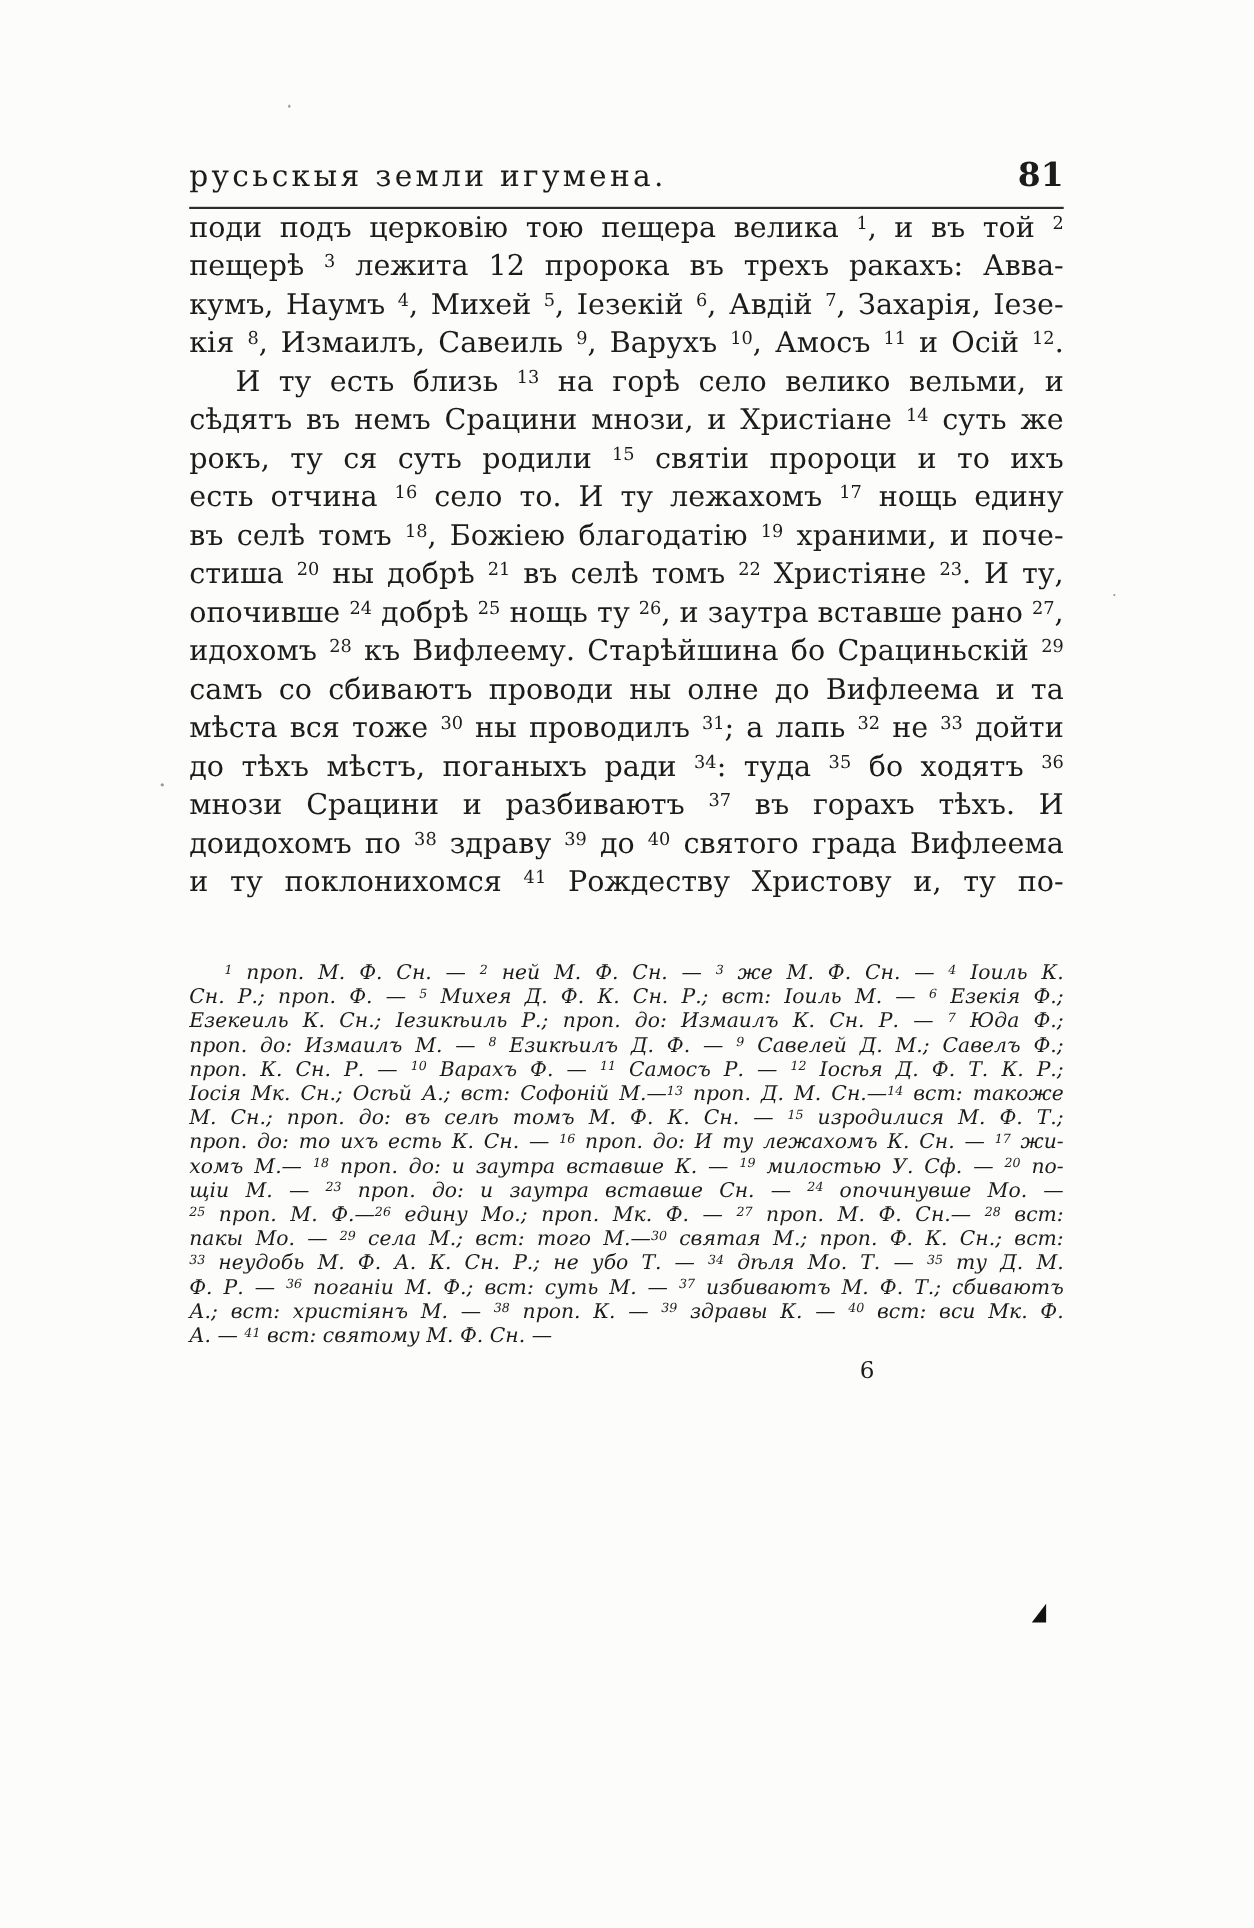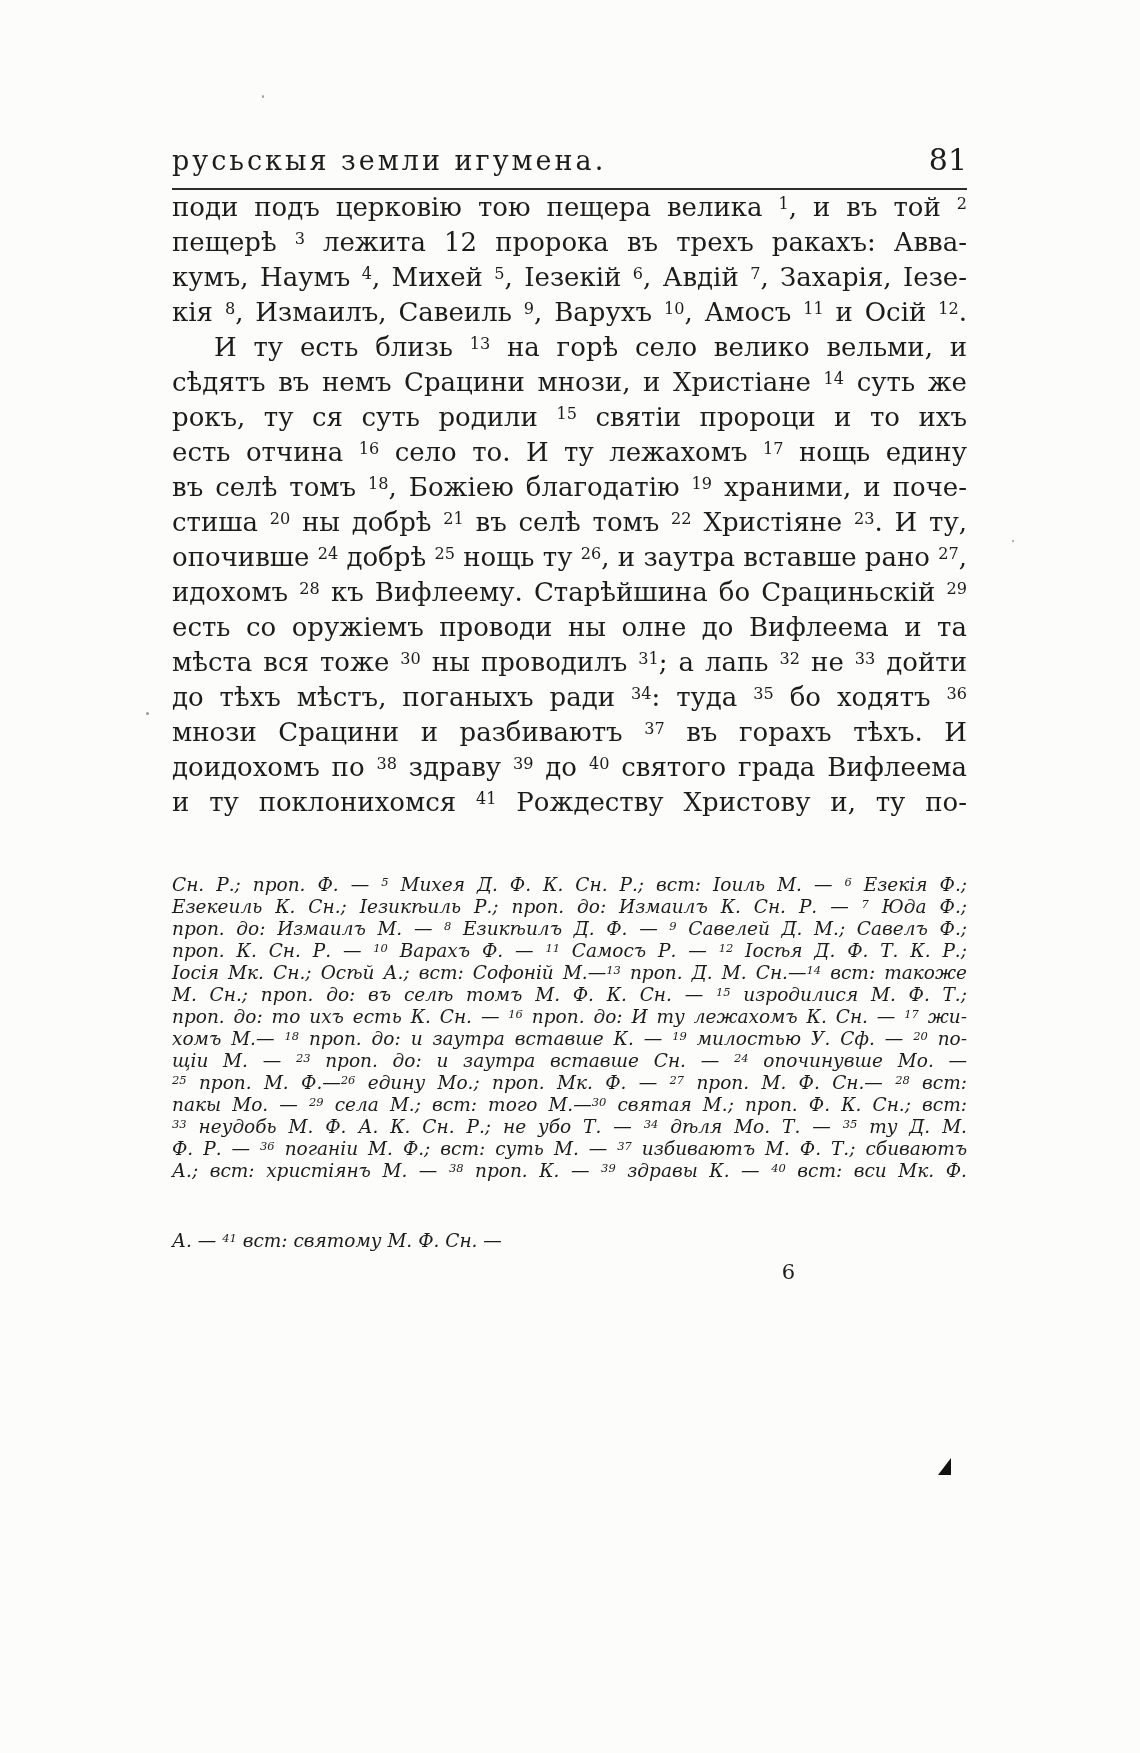--- a/index.html
+++ b/index.html
@@ -21,21 +21,21 @@
   .header{
     display:flex;align-items:baseline;
     border-bottom:2px solid var(--rule);
     padding-bottom:9px;line-height:36px;
   }
   .header-title{
     flex:1;text-align:left;
     font-size:27px;letter-spacing:3px;
     padding-right:30px;
   }
-  .header-page{font-size:30px;font-weight:normal;}
+  .header-page{font-size:30px;font-weight:bold;}
   .body-text{font-size:26px;}
   .line{
     line-height:35px;
     text-align:justify;
     text-align-last:justify;
   }
   .line.indent{text-indent:42px;}
   sup{
     font-size:62%;
     line-height:0;
@@ -47,21 +47,21 @@
     margin-top:54px;
     font-size:18.5px;
     font-style:italic;
   }
   .fn-line{
     line-height:22px;
     text-align:justify;
     text-align-last:justify;
   }
   .fn-line.indent{text-indent:32px;}
-  .fn-line.last{text-align-last:left;margin-top:48px;}
+  .fn-line.last{text-align-last:left;}
   .signature{
     margin-top:8px;
     text-align:right;
     padding-right:172px;
     font-size:21px;
   }
   .corner-mark{
     position:absolute;
     left:938px;top:1458px;
     width:0;height:0;
@@ -90,29 +90,30 @@
         <div class="line">кумъ, Наумъ <sup>4</sup>, Михей <sup>5</sup>, Іезекій <sup>6</sup>, Авдій <sup>7</sup>, Захарія, Іезе-</div>
         <div class="line">кія <sup>8</sup>, Измаилъ, Савеиль <sup>9</sup>, Варухъ <sup>10</sup>, Амосъ <sup>11</sup> и Осій <sup>12</sup>.</div>
         <div class="line indent">И ту есть близь <sup>13</sup> на горѣ село велико вельми, и</div>
         <div class="line">сѣдятъ въ немъ Срацини мнози, и Христіане <sup>14</sup> суть же</div>
         <div class="line">рокъ, ту ся суть родили <sup>15</sup> святіи пророци и то ихъ</div>
         <div class="line">есть отчина <sup>16</sup> село то. И ту лежахомъ <sup>17</sup> нощь едину</div>
         <div class="line">въ селѣ томъ <sup>18</sup>, Божіею благодатію <sup>19</sup> храними, и поче-</div>
         <div class="line">стиша <sup>20</sup> ны добрѣ <sup>21</sup> въ селѣ томъ <sup>22</sup> Христіяне <sup>23</sup>. И ту,</div>
         <div class="line">опочивше <sup>24</sup> добрѣ <sup>25</sup> нощь ту <sup>26</sup>, и заутра вставше рано <sup>27</sup>,</div>
         <div class="line">идохомъ <sup>28</sup> къ Вифлеему. Старѣйшина бо Срациньскій <sup>29</sup></div>
-        <div class="line">есть со оружіемъ проводи ны олне до Вифлеема и та</div>
+        <div class="line">самъ со сбиваютъ проводи ны олне до Вифлеема и та</div>
         <div class="line">мѣста вся тоже <sup>30</sup> ны проводилъ <sup>31</sup>; а лапь <sup>32</sup> не <sup>33</sup> дойти</div>
         <div class="line">до тѣхъ мѣстъ, поганыхъ ради <sup>34</sup>: туда <sup>35</sup> бо ходятъ <sup>36</sup></div>
         <div class="line">мнози Срацини и разбиваютъ <sup>37</sup> въ горахъ тѣхъ. И</div>
         <div class="line">доидохомъ по <sup>38</sup> здраву <sup>39</sup> до <sup>40</sup> святого града Вифлеема</div>
         <div class="line">и ту поклонихомся <sup>41</sup> Рождеству Христову и, ту по-</div>
       </div>
 
     <div class="footnotes">
+        <div class="fn-line indent"><sup>1</sup> проп. М. Ф. Сн. — <sup>2</sup> ней М. Ф. Сн. — <sup>3</sup> же М. Ф. Сн. — <sup>4</sup> Іоиль К.</div>
         <div class="fn-line">Сн. Р.; проп. Ф. — <sup>5</sup> Михея Д. Ф. К. Сн. Р.; вст: Іоиль М. — <sup>6</sup> Езекія Ф.;</div>
         <div class="fn-line">Езекеиль К. Сн.; Іезикѣиль Р.; проп. до: Измаилъ К. Сн. Р. — <sup>7</sup> Юда Ф.;</div>
         <div class="fn-line">проп. до: Измаилъ М. — <sup>8</sup> Езикѣилъ Д. Ф. — <sup>9</sup> Савелей Д. М.; Савелъ Ф.;</div>
         <div class="fn-line">проп. К. Сн. Р. — <sup>10</sup> Варахъ Ф. — <sup>11</sup> Самосъ Р. — <sup>12</sup> Іосѣя Д. Ф. Т. К. Р.;</div>
         <div class="fn-line">Іосія Мк. Сн.; Осѣй А.; вст: Софоній М.—<sup>13</sup> проп. Д. М. Сн.—<sup>14</sup> вст: такоже</div>
         <div class="fn-line">М. Сн.; проп. до: въ селѣ томъ М. Ф. К. Сн. — <sup>15</sup> изродилися М. Ф. Т.;</div>
         <div class="fn-line">проп. до: то ихъ есть К. Сн. — <sup>16</sup> проп. до: И ту лежахомъ К. Сн. — <sup>17</sup> жи-</div>
         <div class="fn-line">хомъ М.— <sup>18</sup> проп. до: и заутра вставше К. — <sup>19</sup> милостью У. Сф. — <sup>20</sup> по-</div>
         <div class="fn-line">щіи М. — <sup>23</sup> проп. до: и заутра вставше Сн. — <sup>24</sup> опочинувше Мо. —</div>
         <div class="fn-line"><sup>25</sup> проп. М. Ф.—<sup>26</sup> едину Мо.; проп. Мк. Ф. — <sup>27</sup> проп. М. Ф. Сн.— <sup>28</sup> вст:</div>

